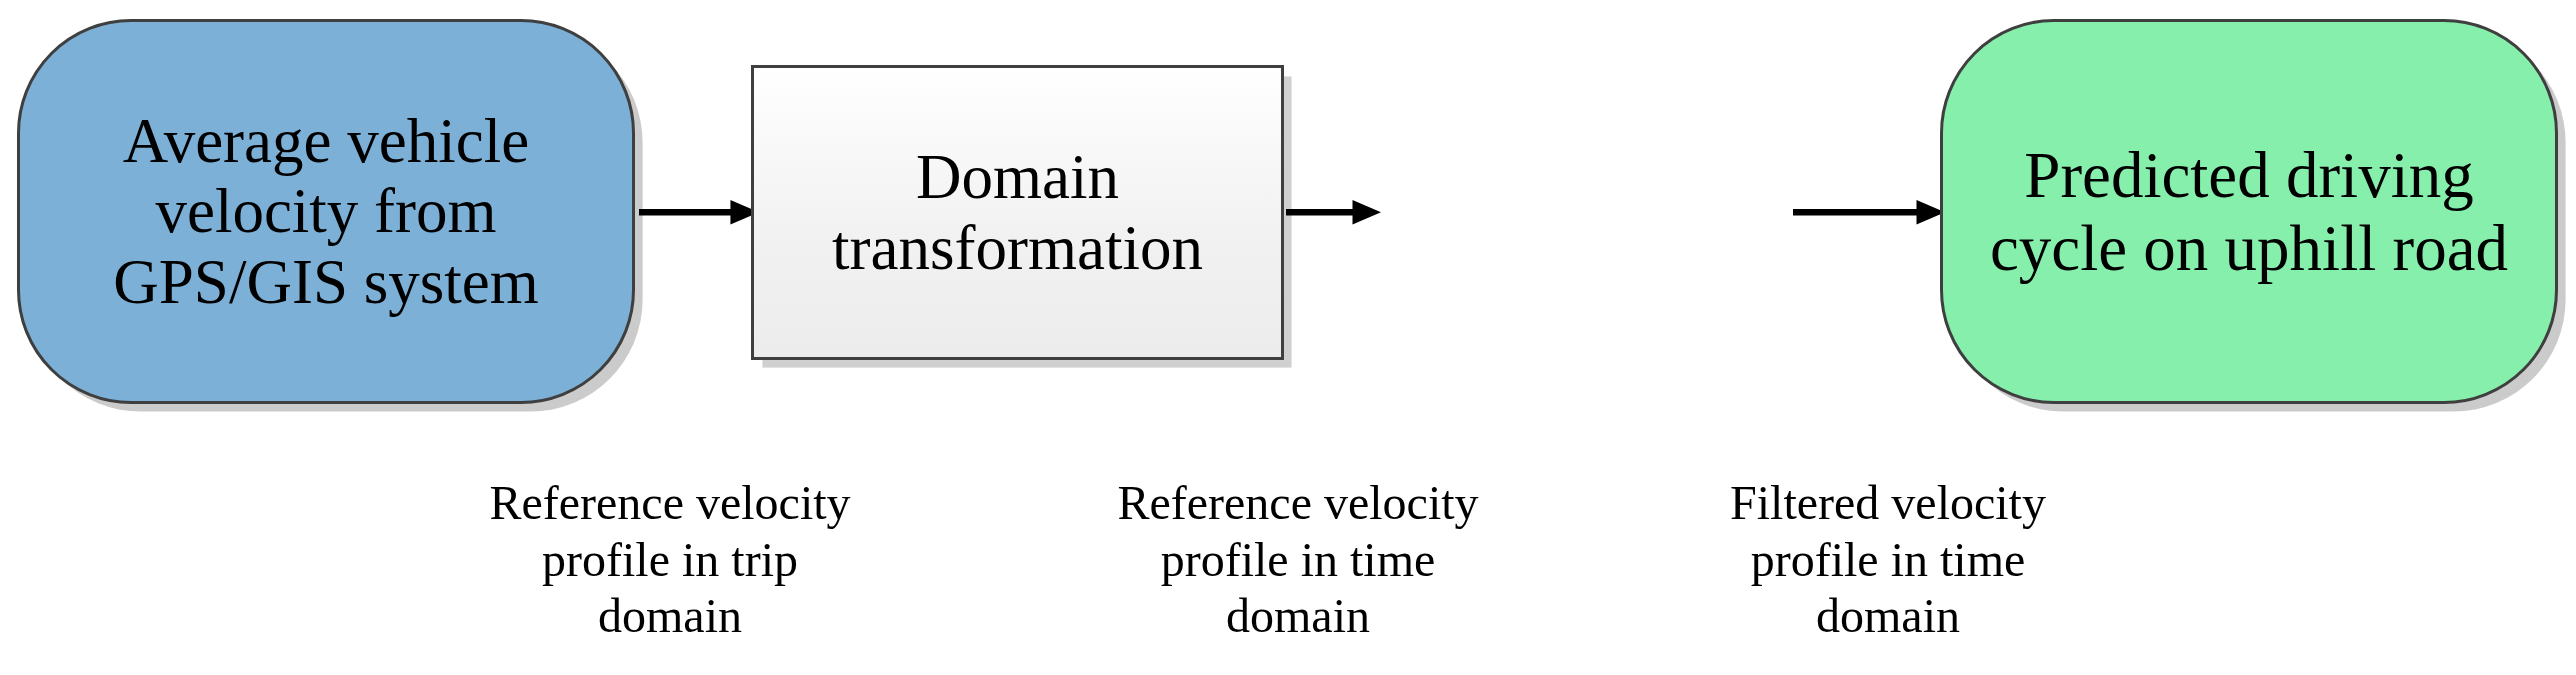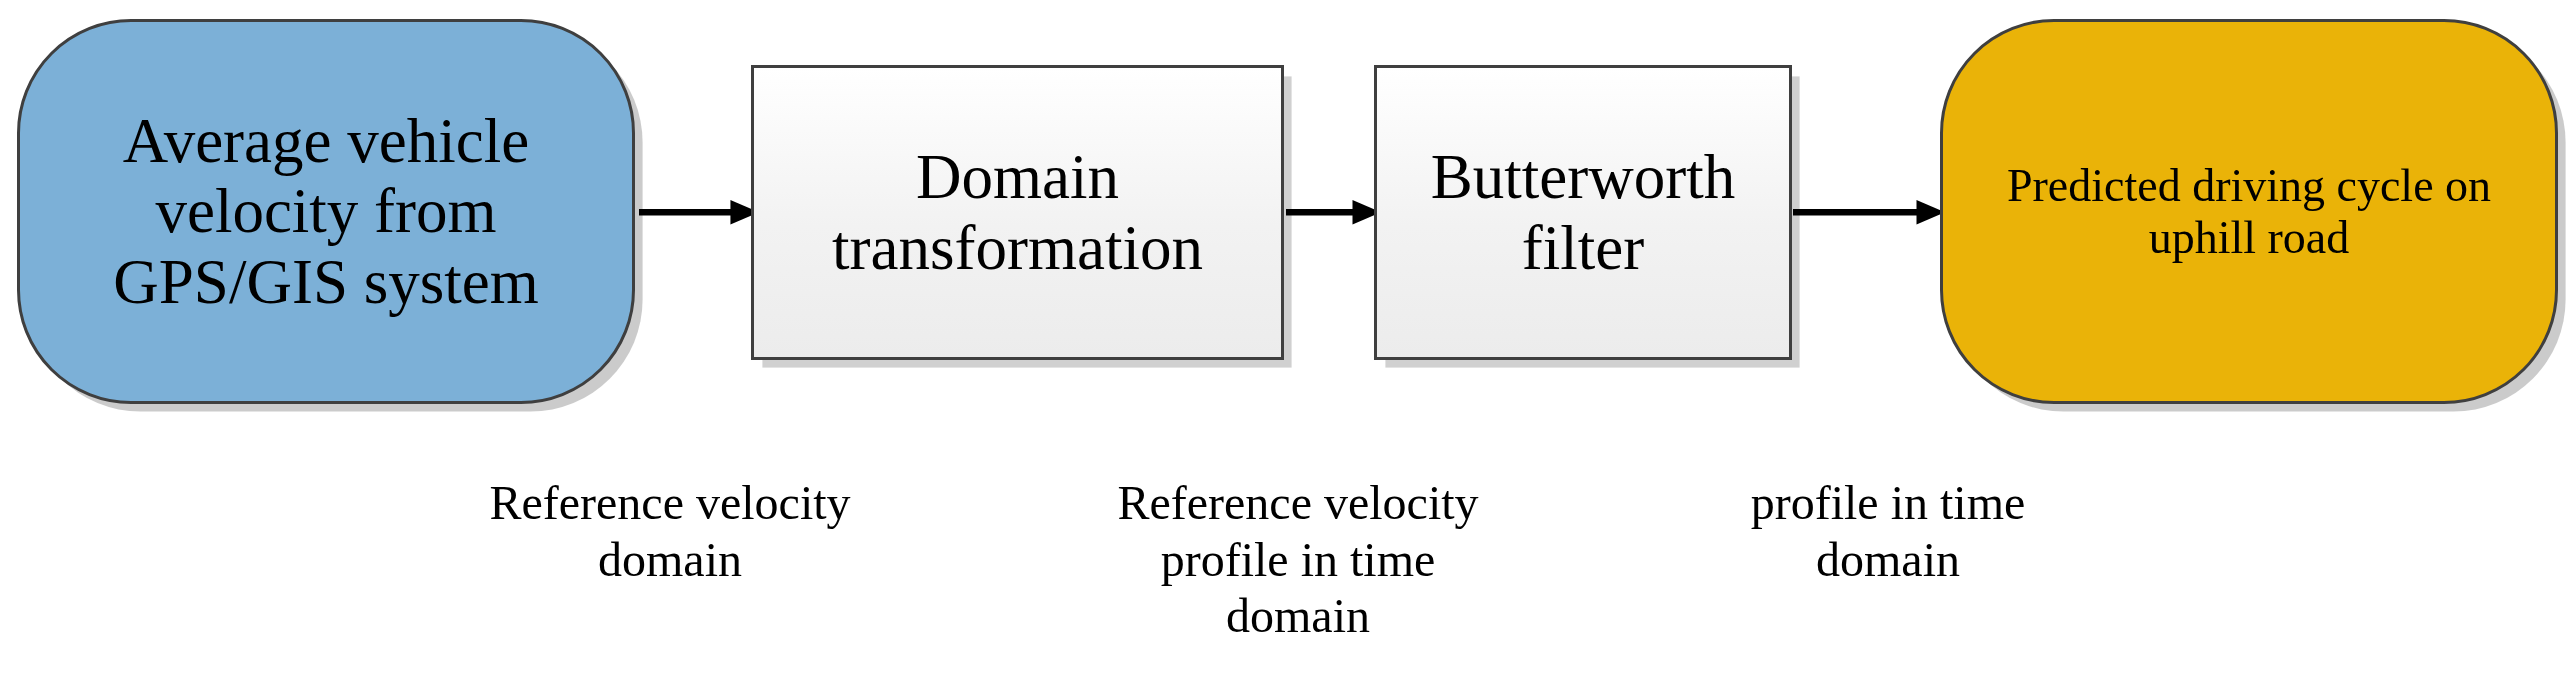--- a/index.html
+++ b/index.html
@@ -67,22 +67,22 @@
     width: 418px;
     height: 295px;
     font-size: 63px;
   }
 
   #node-output {
     left: 1940px;
     top: 19px;
     width: 618px;
     height: 385px;
-    background: #eab308;
-    font-size: 46px;
+    background: #86efac;
+    font-size: 65px;
     padding: 0 25px;
     justify-content: center;
   }
 
   
   .arrow {
     position: absolute;
     height: 28.5px;
     display: block;
   }
@@ -121,43 +121,42 @@
 
   <div id="node-domain" class="node rect">
     <span>Domain transformation</span>
   </div>
 
   <svg id="arrow-2" class="arrow" viewBox="0 0 100 30" preserveAspectRatio="none">
     <line x1="0" y1="15" x2="72" y2="15" stroke="#000000" stroke-width="7"></line>
     <polygon points="70,2 100,15 70,28" fill="#000000"></polygon>
   </svg>
 
-  <div id="node-filter" class="node rect">
-    <span>Butterworth filter</span>
-  </div>
 
   <svg id="arrow-3" class="arrow" viewBox="0 0 160 30" preserveAspectRatio="none">
     <line x1="0" y1="15" x2="132" y2="15" stroke="#000000" stroke-width="7"></line>
     <polygon points="130,2 160,15 130,28" fill="#000000"></polygon>
   </svg>
 
   <div id="node-output" class="node rounded">
     <span>Predicted driving cycle on uphill road</span>
   </div>
 
   <div id="caption-1" class="caption">
     <span class="cap-line">Reference velocity</span>
+    <span class="cap-line">profile in trip</span>
     <span class="cap-line">domain</span>
   </div>
 
   <div id="caption-2" class="caption">
     <span class="cap-line">Reference velocity</span>
     <span class="cap-line">profile in time</span>
     <span class="cap-line">domain</span>
   </div>
 
   <div id="caption-3" class="caption">
+    <span class="cap-line">Filtered velocity</span>
     <span class="cap-line">profile in time</span>
     <span class="cap-line">domain</span>
   </div>
 
 </div>
 
 
 </body></html>

